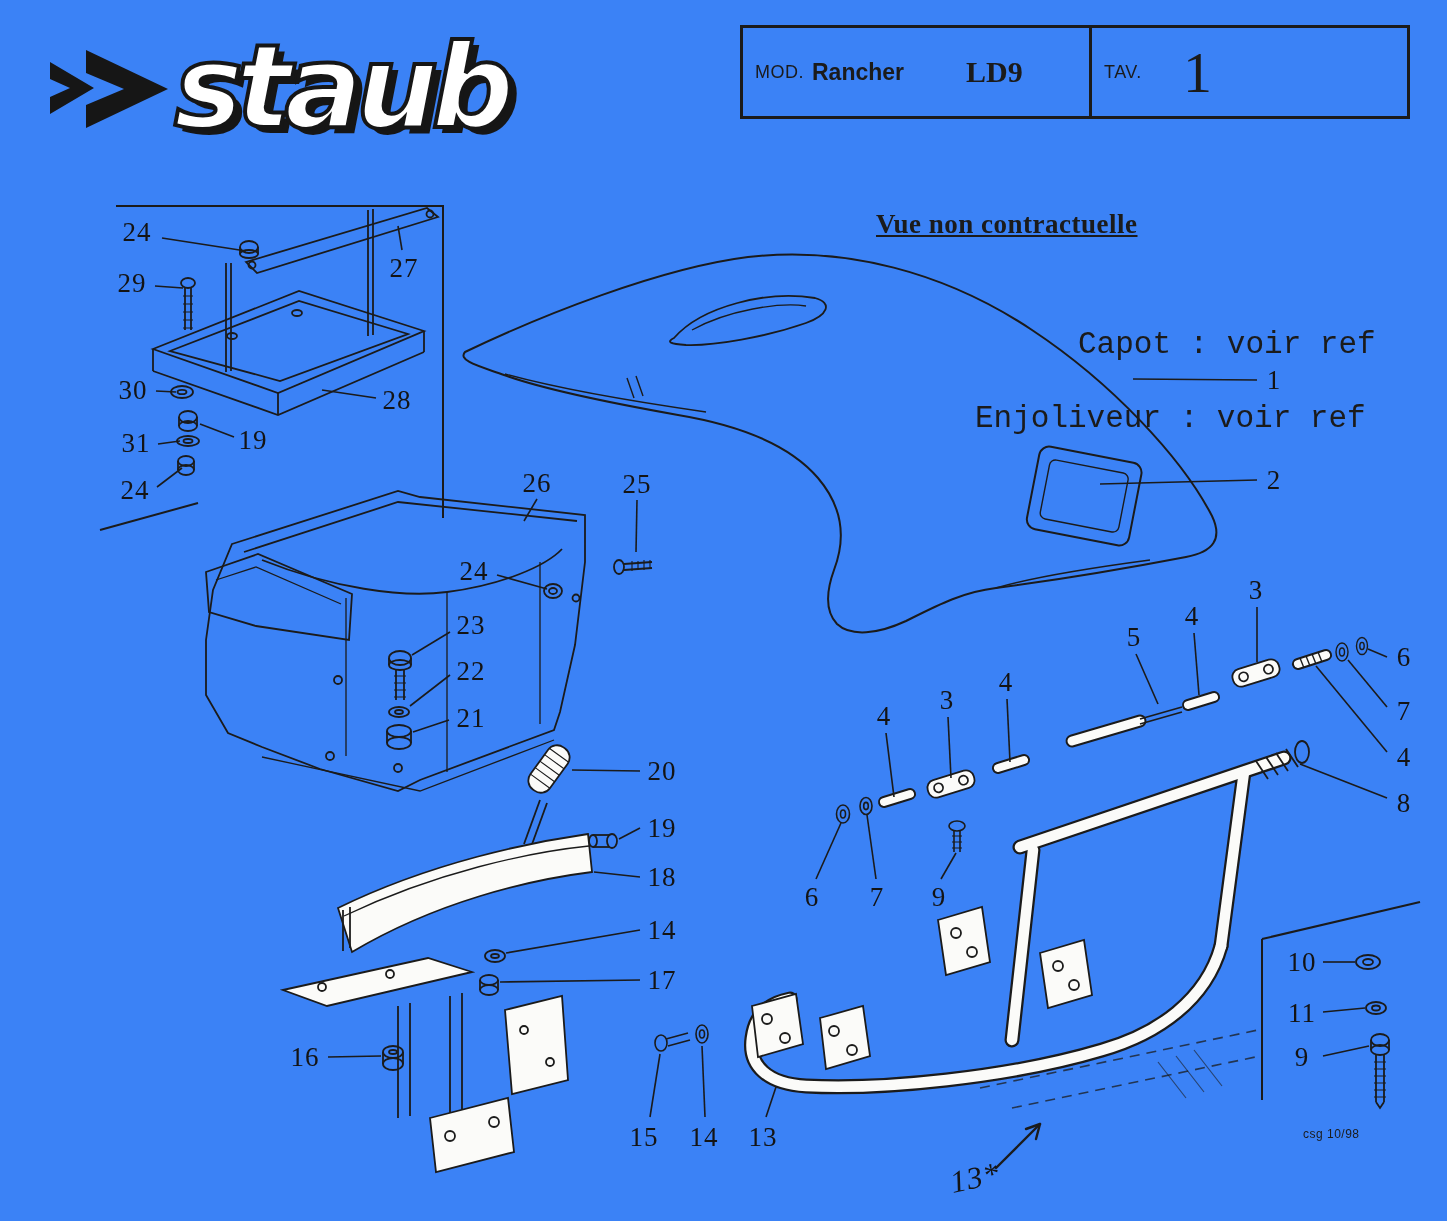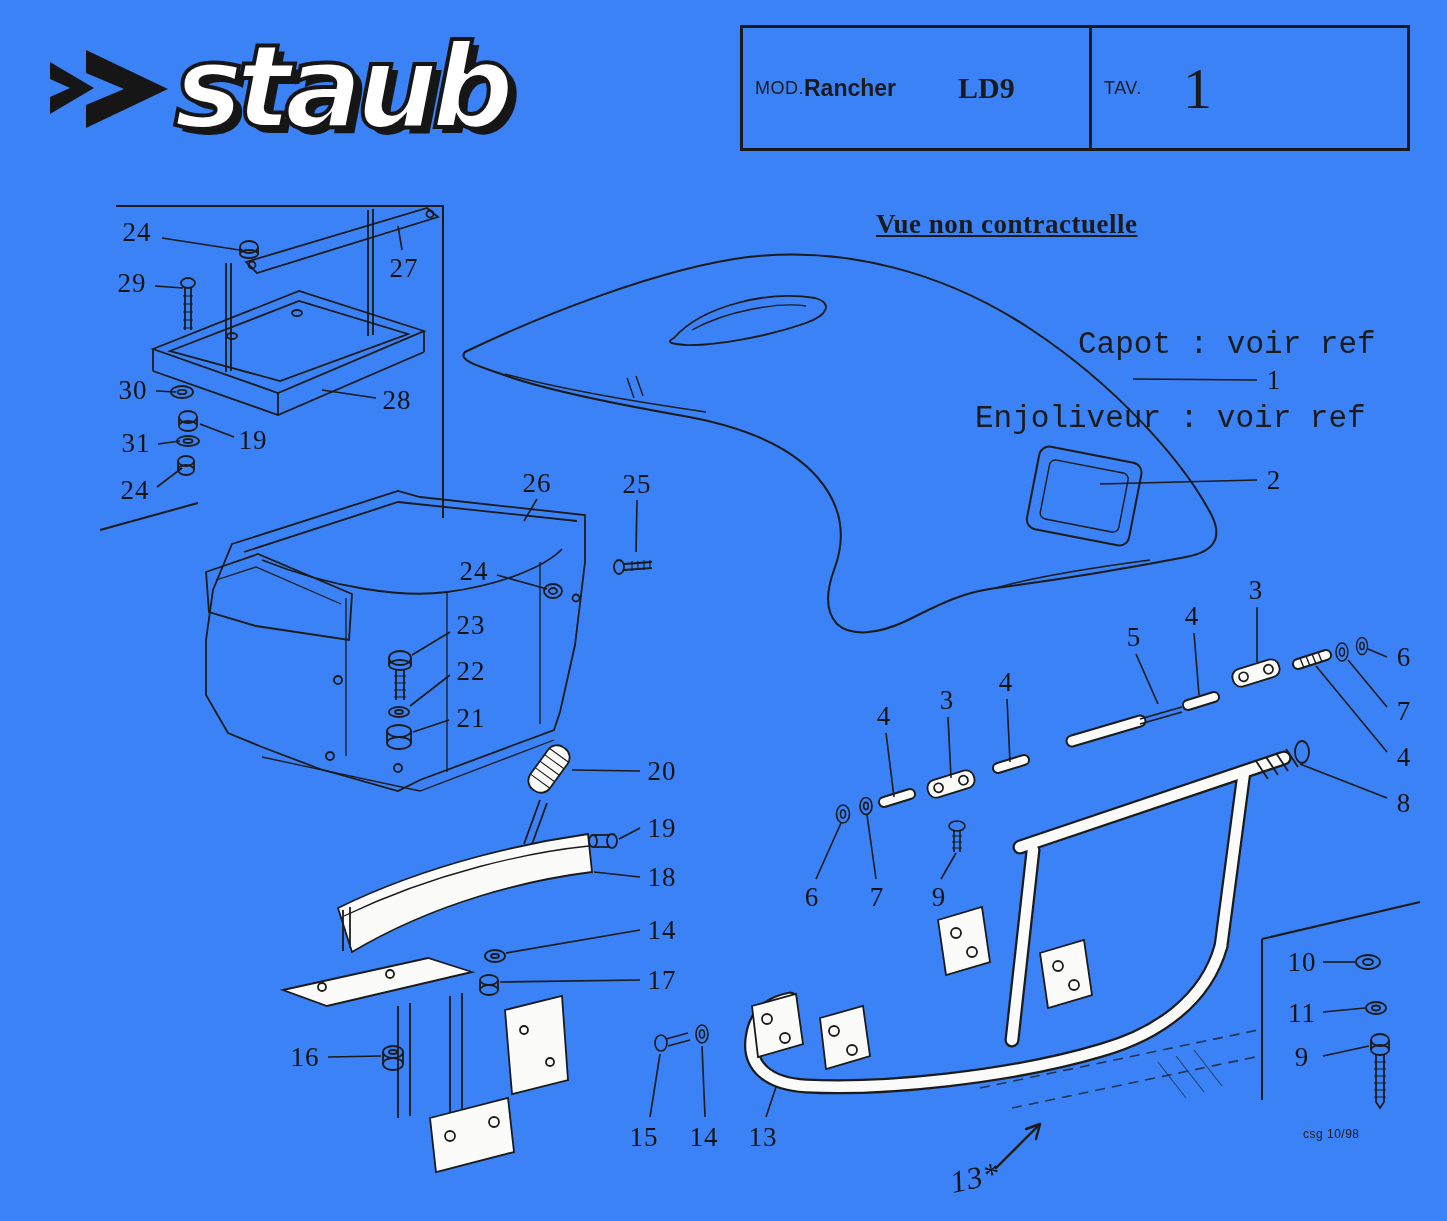--- a/index.html
+++ b/index.html
@@ -5,29 +5,29 @@
   * { margin:0; padding:0; box-sizing:border-box; }
   html,body { background:#ffffff; }
   body { font-family:"Liberation Serif", serif; }
   .page { position:relative; width:1447px; height:1221px; background:#3b82f6; overflow:hidden; color:#1b1b1b; }
   .art, #leader-layer { position:absolute; left:0; top:0; }
   #leader-layer { pointer-events:none; }
   #leader-layer line { stroke:#1b1b1b; stroke-width:1.6; }
   .callout { position:absolute; transform:translate(-50%,-50%); font:27px "Liberation Serif", serif; color:#141414; letter-spacing:1px; white-space:nowrap; }
   .callout.hand { font-style:italic; font-size:31px; transform:translate(-50%,-50%) rotate(-12deg); }
 
-  .titleblock { position:absolute; left:740px; top:25px; width:670px; height:126px;
+  .titleblock { position:absolute; left:740px; top:25px; width:670px; height:94px;
     border:3px solid #1b1b1b; display:flex; font-family:"Liberation Sans", sans-serif; }
   .tb-cell { display:flex; align-items:center; border-right:3px solid #1b1b1b; padding:0 12px; }
   .tb-cell:last-child { border-right:none; }
   .tb-mod { width:349px; }
   .tb-tav { width:160px; justify-content:space-between; }
   .tb-rev { flex:1; }
   .tb-label { font-size:18px; letter-spacing:.5px; }
-  .tb-model { font-size:23px; font-weight:bold; }
+  .tb-model { font-size:23px; font-weight:bold; margin-left:8px; }
   .tb-code { font-size:30px; font-weight:bold; font-family:"Liberation Serif", serif; margin-left:62px; }
   .tb-big { font-size:58px; font-family:"Liberation Serif", serif; margin-right:28px; }
   .tb-rev-val { font-size:22px; margin-left:14px; }
 
   .disclaimer { position:absolute; left:876px; top:209px; font-family:"Liberation Serif", serif;
     font-size:27px; font-weight:bold; text-decoration:underline; letter-spacing:.5px; }
   .note { position:absolute; font-family:Liberation Mono, monospace; font-size:31px; white-space:nowrap; }
   .note-capot { left:1078px; top:327px; }
   .note-enjoliveur { left:975px; top:401px; }
   .footer-code { position:absolute; left:1303px; top:1127px; font-family:"Liberation Sans", sans-serif; font-size:12px; letter-spacing:.5px; }

